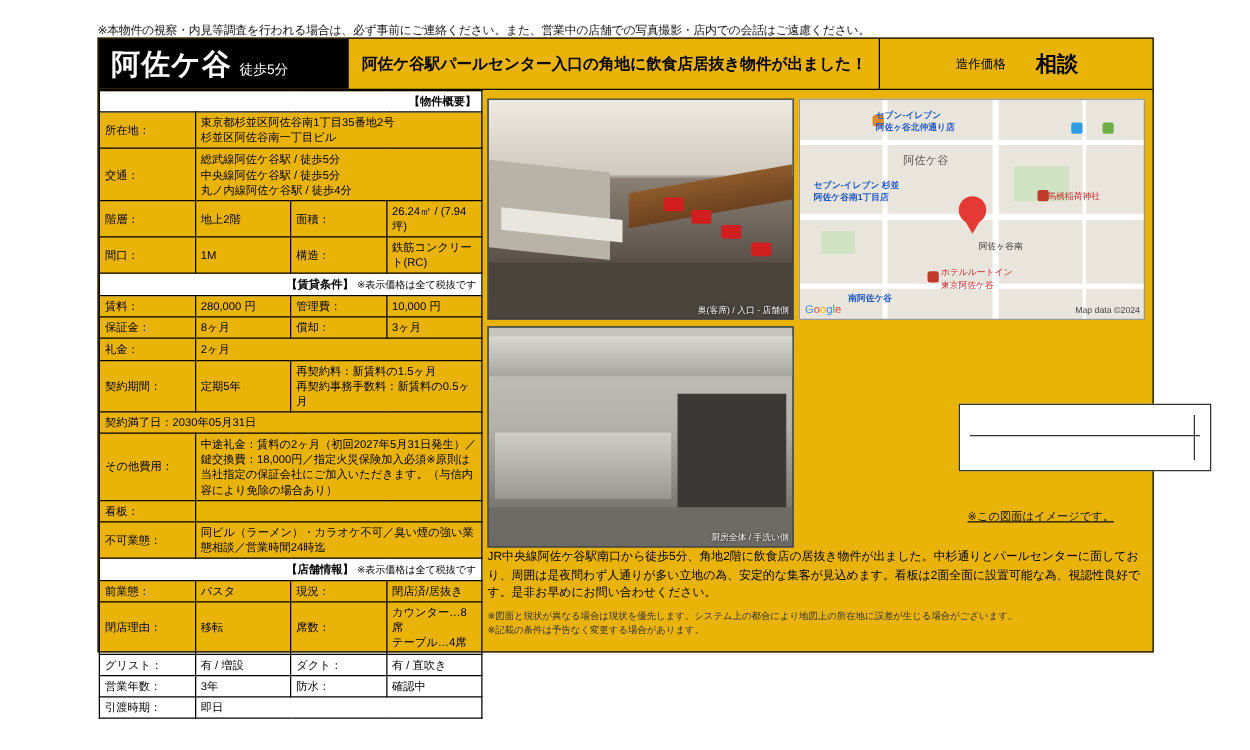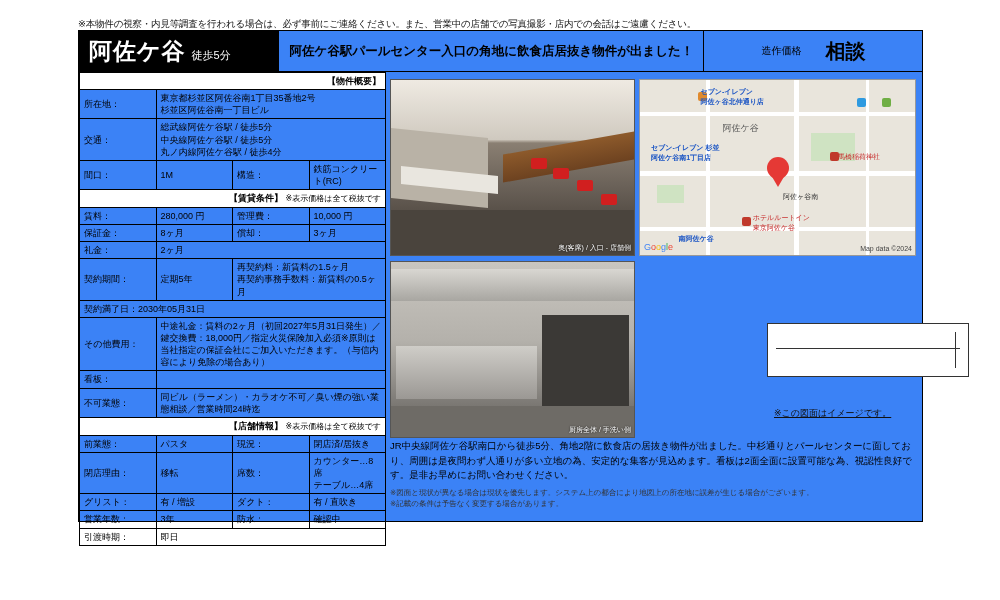--- a/index.html
+++ b/index.html
@@ -8,41 +8,41 @@
     font-family:"Liberation Sans","DejaVu Sans",sans-serif;
     color:#000;overflow:hidden;
   }
   .page{position:relative;width:1000px;height:600px;}
   .notice{
     position:absolute;left:78px;top:18px;font-size:9.5px;letter-spacing:-0.2px;
     color:#111;white-space:nowrap;
   }
   .sheet{
     position:absolute;left:78px;top:30px;width:843px;height:490px;
-    border:1px solid #000;background:#3b82f6;
+    border:1px solid #000;background:#eab308;
   }
   
   .hdr{position:absolute;left:0;top:0;width:843px;height:40px;border-bottom:1px solid #000;}
   .hdr-left{
     position:absolute;left:0;top:0;width:200px;height:40px;background:#000;color:#fff;
     display:flex;align-items:center;padding-left:10px;box-sizing:border-box;
   }
   .hdr-station{font-size:23px;font-weight:bold;letter-spacing:1px;}
   .hdr-walk{font-size:11px;margin-left:6px;padding-bottom:2px;align-self:flex-end;margin-bottom:6px;}
   .hdr-mid{
     position:absolute;left:201px;top:0;width:424px;height:40px;
     display:flex;align-items:center;justify-content:center;
     font-size:12.5px;font-weight:bold;border-right:1px solid #000;box-sizing:border-box;
   }
   .hdr-right{
     position:absolute;left:626px;top:0;width:217px;height:40px;
     display:flex;align-items:center;justify-content:center;box-sizing:border-box;
   }
   .hdr-right .lbl{font-size:10px;margin-right:24px;}
-  .hdr-right .val{font-size:20px;font-weight:bold;}
+  .hdr-right .val{font-size:17px;font-weight:bold;}
   
   .left{position:absolute;left:0;top:41px;width:307px;}
   table.tbl{border-collapse:collapse;width:307px;table-layout:fixed;}
   table.tbl td{
     border:1px solid #000;font-size:9px;padding:2px 4px;vertical-align:middle;
     line-height:1.35;
   }
   td.sec{text-align:right;font-weight:bold;font-size:9.5px;background:#fff;}
   td.k{width:74px;}
   .small{font-size:8px;}
@@ -134,20 +134,26 @@
           <td colspan="3" style="white-space:pre-line">東京都杉並区阿佐谷南1丁目35番地2号
 杉並区阿佐谷南一丁目ビル</td>
         </tr>
         <tr>
           <td class="k">交通：</td>
           <td colspan="3" style="white-space:pre-line">総武線阿佐ケ谷駅 / 徒歩5分
 中央線阿佐ケ谷駅 / 徒歩5分
 丸ノ内線阿佐ケ谷駅 / 徒歩4分</td>
         </tr>
 
+        <tr>
+          <td class="k">階層：</td>
+          <td>地上2階</td>
+          <td class="k">面積：</td>
+          <td>26.24㎡ /  (7.94 坪)</td>
+        </tr>
         <tr>
           <td class="k">間口：</td>
           <td>1M</td>
           <td class="k">構造：</td>
           <td>鉄筋コンクリート(RC)</td>
         </tr>
 
         <tr>
               <td class="sec" colspan="4">
           <span>【賃貸条件】</span>

